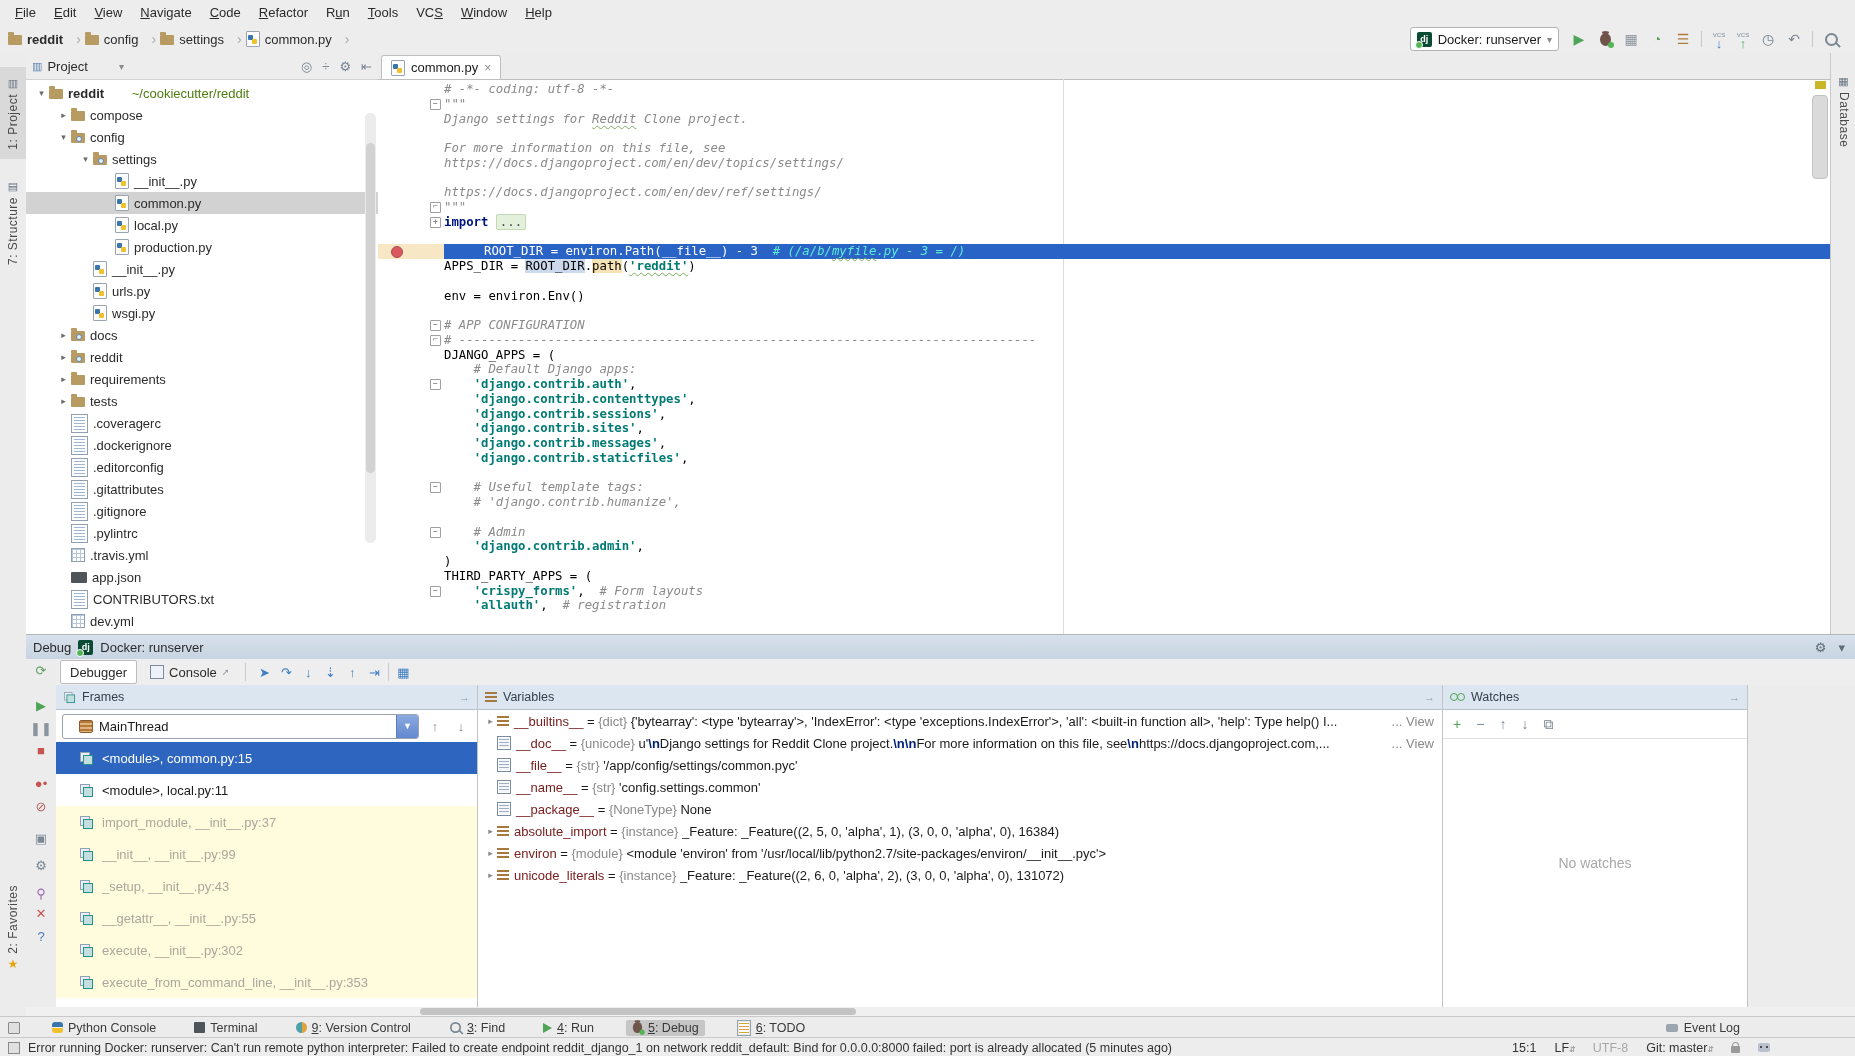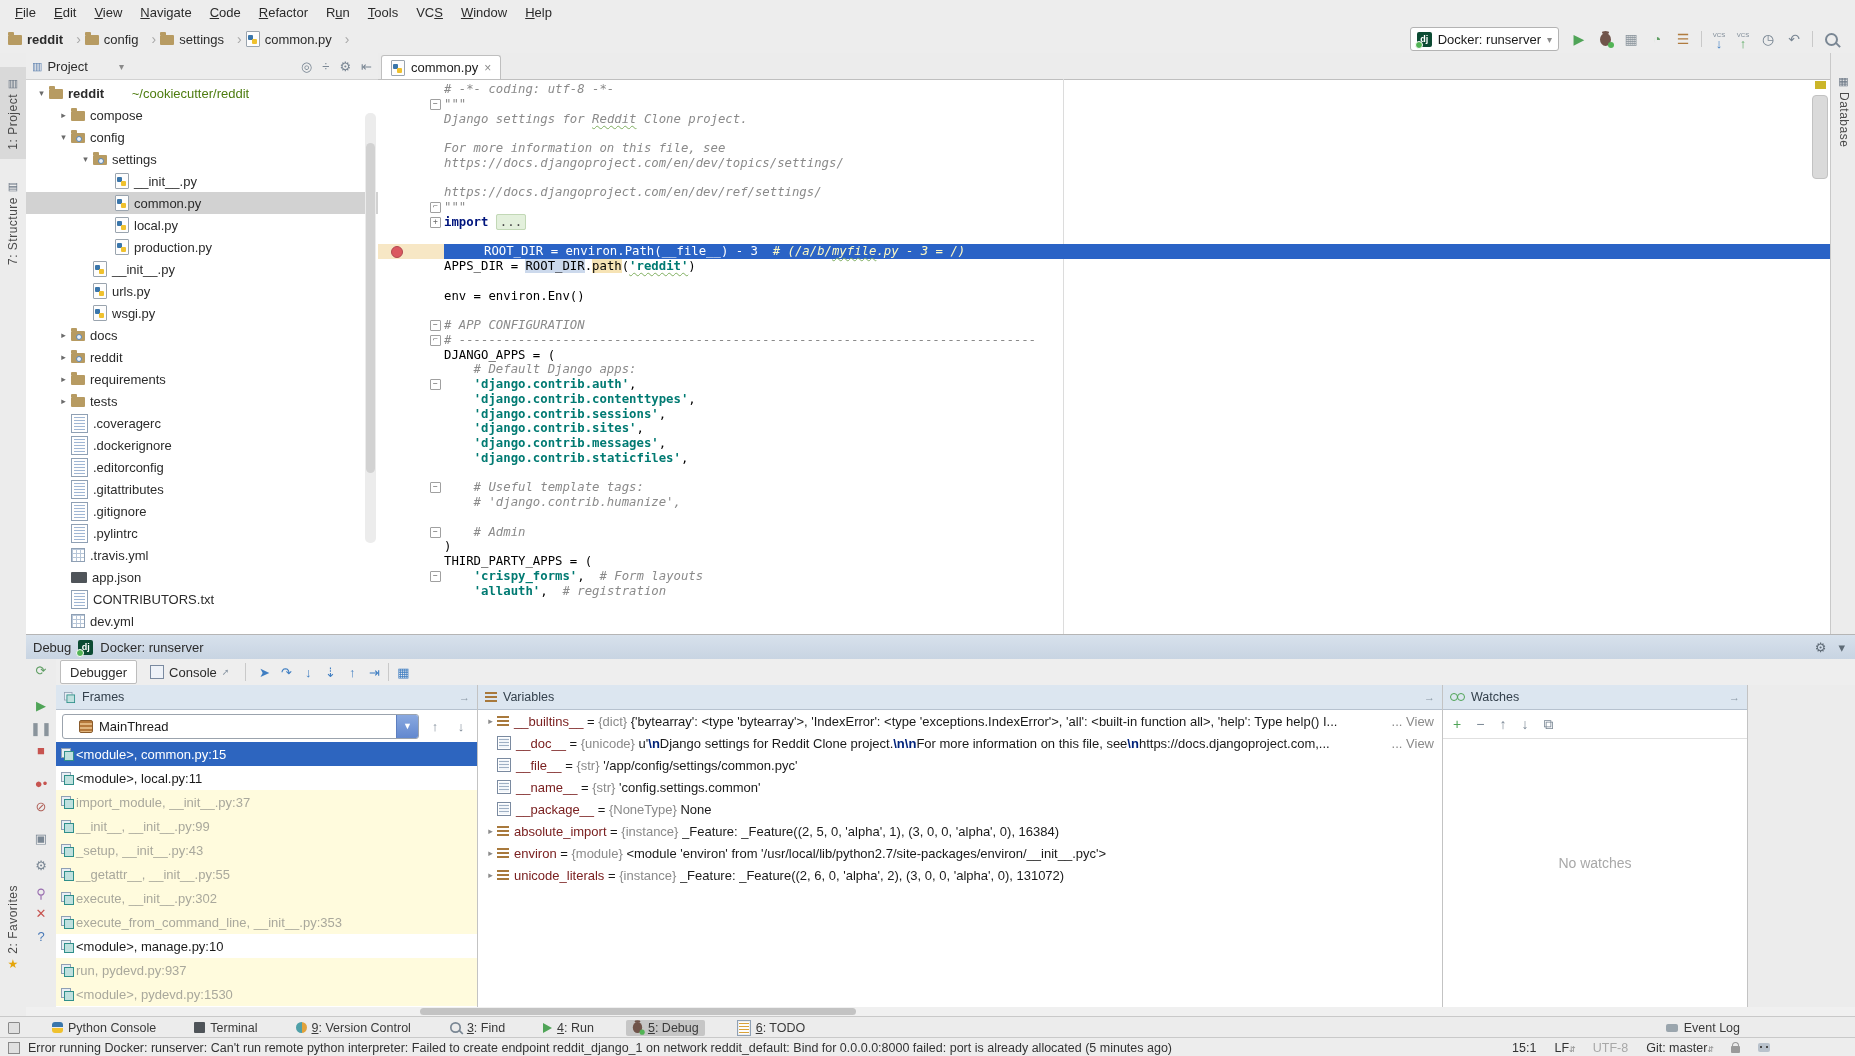--- a/index.html
+++ b/index.html
@@ -90,21 +90,21 @@
   .gut{flex:0 0 66px;position:relative;}
   .ln.cur{background:#2a63c6;}
   .ln.cur .gut{background:#f7e7c5;}
   .bp-dot{position:absolute;left:13px;top:2px;width:10px;height:10px;border-radius:50%;background:#db5860;border:1px solid #b0484f;}
   .fold{position:absolute;right:3px;top:2px;width:9px;height:9px;border:1px solid #a0a0a0;background:#fff;color:#6a6a6a;
         font-size:8px;line-height:8px;text-align:center;border-radius:1px;}
   .seg.cm,.seg.doc{color:#8a8a8a;font-style:italic;}
   .seg.kw{color:#00157d;font-weight:bold;}
   .seg.str{color:#007a72;font-weight:bold;}
   .seg.cur{color:#fff;margin-left:40px;}
-  .seg.curc{color:#fef9c3;font-style:italic;}
+  .seg.curc{color:#5eead4;font-style:italic;}
   .seg.hlb{background:#ccd9ec;}
   .seg.hly{background:#f6e3b5;}
   .seg.sp{text-decoration:underline wavy #7fae5f 1px;text-underline-offset:2px;}
   .fold-pill{background:#e3f0dc;border:1px solid #c2d8b6;border-radius:2px;padding:0 3px;color:#4a4a4a;font-weight:normal;}
   #escroll{position:absolute;left:1434px;top:42px;width:14px;height:82px;background:#dadada;border:1px solid #c2c2c2;border-radius:4px;}
   #emark{position:absolute;left:1437px;top:28px;width:11px;height:8px;background:#cbb529;}
 
   
   #debug{left:26px;top:634px;right:0;height:382px;background:#f0f0f0;border-top:1px solid #b5b5b5;}
   #dbg-header{position:absolute;left:0;right:0;top:0;height:24px;display:flex;align-items:center;gap:7px;padding-left:7px;
@@ -129,21 +129,21 @@
          padding:0 7px;color:#33404c;font-size:12.5px;}
   .phead .float{margin-left:auto;color:#8a97a4;font-size:11px;}
   #thread-row{display:flex;align-items:center;gap:6px;height:32px;padding:0 6px;background:#fff;}
   #thread-combo{flex:1;display:flex;align-items:center;gap:6px;height:23px;border:1px solid #9ba3ad;border-radius:3px;
       background:#fff;padding-left:16px;overflow:hidden;}
   #thread-combo .btn{margin-left:auto;width:21px;height:23px;background:linear-gradient(#8aa9e0,#6288cf);color:#fff;
       display:flex;align-items:center;justify-content:center;font-size:9px;border-left:1px solid #5d7fc0;}
   .spool-ic{width:12px;height:11px;border:1px solid #8a5c2c;border-radius:2px;flex:none;
       background:repeating-linear-gradient(#b5793c 0 2px,#e0b57e 2px 4px);}
   .tnav{color:#7a8794;font-size:13px;width:20px;text-align:center;}
-  .frow{display:flex;align-items:center;gap:2px;height:24px;padding-left:5px;white-space:pre;}
+  .frow{display:flex;align-items:center;gap:9px;height:32px;padding-left:24px;white-space:pre;}
   .frow.selected{background:#2d65bf;color:#fff;}
   .frow.normal{color:#1a1a1a;}
   .frow.library{background:#fffbdd;color:#a9a89c;}
   .frame-ic{position:relative;width:13px;height:13px;flex:none;}
   .frame-ic::before{content:"";position:absolute;top:0;left:0;width:8px;height:8px;border:1px solid #8fa0b4;background:#e8eef4;}
   .frame-ic::after{content:"";position:absolute;bottom:0;right:0;width:8px;height:8px;border:1px solid #2f8f8a;background:#bfe0de;}
   .vrow{position:relative;display:flex;align-items:center;height:22px;padding-left:6px;white-space:pre;overflow:hidden;}
   .vrow .varrow{width:13px;color:#8a8a8a;font-size:9px;flex:none;text-align:center;}
   .bars-ic{width:12px;height:10px;flex:none;background:repeating-linear-gradient(#a8793c 0 2px,transparent 2px 4px);}
   .prim-ic{width:10px;height:10px;flex:none;border:1px solid #7a8aa0;background:#f2f6fa;
@@ -359,20 +359,21 @@
         <div class="ln"><span class="gut"></span><span class="ltxt"><span class="seg pl">    </span><span class="seg str">'django.contrib.contenttypes'</span><span class="seg pl">,</span></span></div>
         <div class="ln"><span class="gut"></span><span class="ltxt"><span class="seg pl">    </span><span class="seg str">'django.contrib.sessions'</span><span class="seg pl">,</span></span></div>
         <div class="ln"><span class="gut"></span><span class="ltxt"><span class="seg pl">    </span><span class="seg str">'django.contrib.sites'</span><span class="seg pl">,</span></span></div>
         <div class="ln"><span class="gut"></span><span class="ltxt"><span class="seg pl">    </span><span class="seg str">'django.contrib.messages'</span><span class="seg pl">,</span></span></div>
         <div class="ln"><span class="gut"></span><span class="ltxt"><span class="seg pl">    </span><span class="seg str">'django.contrib.staticfiles'</span><span class="seg pl">,</span></span></div>
         <div class="ln"><span class="gut"></span><span class="ltxt"></span></div>
         <div class="ln"><span class="gut"><span class="fold">−</span></span><span class="ltxt"><span class="seg cm">    # Useful template tags:</span></span></div>
         <div class="ln"><span class="gut"></span><span class="ltxt"><span class="seg cm">    # 'django.contrib.humanize',</span></span></div>
         <div class="ln"><span class="gut"></span><span class="ltxt"></span></div>
         <div class="ln"><span class="gut"><span class="fold">−</span></span><span class="ltxt"><span class="seg cm">    # Admin</span></span></div>
+        <div class="ln"><span class="gut"></span><span class="ltxt"><span class="seg pl">    </span><span class="seg str">'django.contrib.admin'</span><span class="seg pl">,</span></span></div>
         <div class="ln"><span class="gut"></span><span class="ltxt"><span class="seg pl">)</span></span></div>
         <div class="ln"><span class="gut"></span><span class="ltxt"><span class="seg pl">THIRD_PARTY_APPS = (</span></span></div>
         <div class="ln"><span class="gut"><span class="fold">−</span></span><span class="ltxt"><span class="seg pl">    </span><span class="seg str">'crispy_forms'</span><span class="seg pl">,  </span><span class="seg cm"># Form layouts</span></span></div>
         <div class="ln"><span class="gut"></span><span class="ltxt"><span class="seg pl">    </span><span class="seg str">'allauth'</span><span class="seg pl">,  </span><span class="seg cm"># registration</span></span></div>
       </div>
     <div id="escroll"></div>
     <div id="emark"></div>
   </div>
 
   <div id="debug" class="abs">

